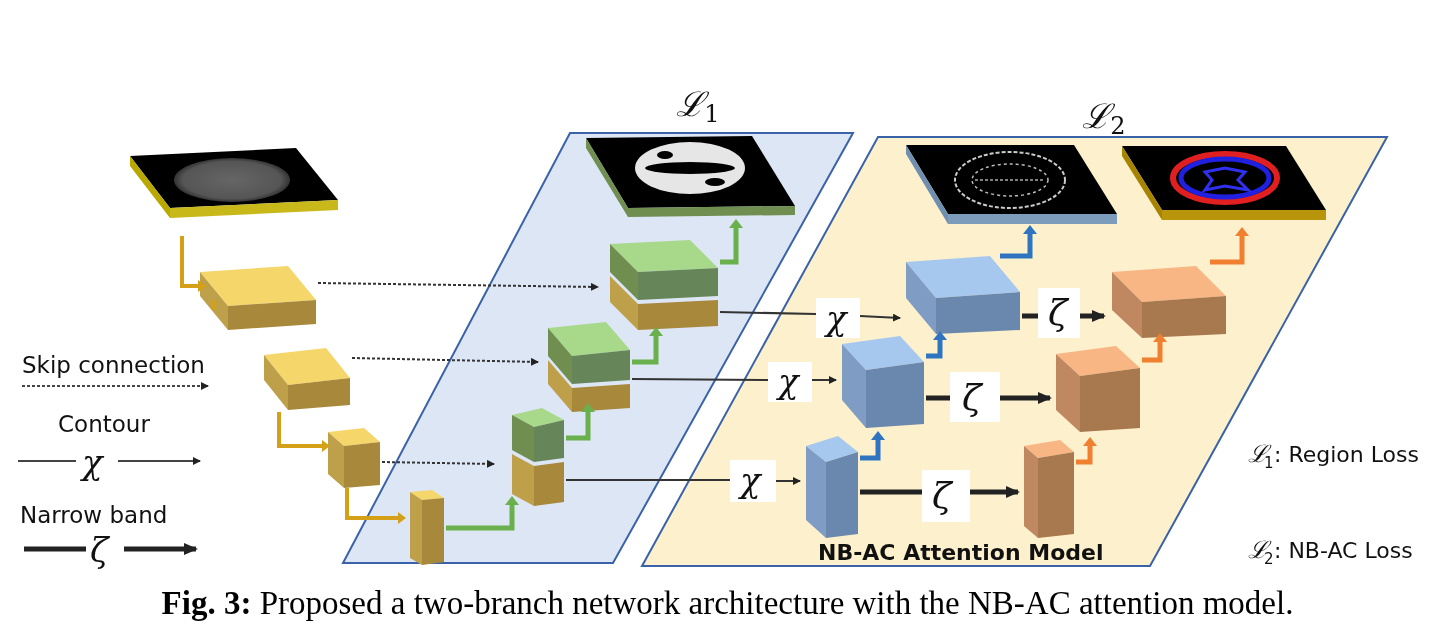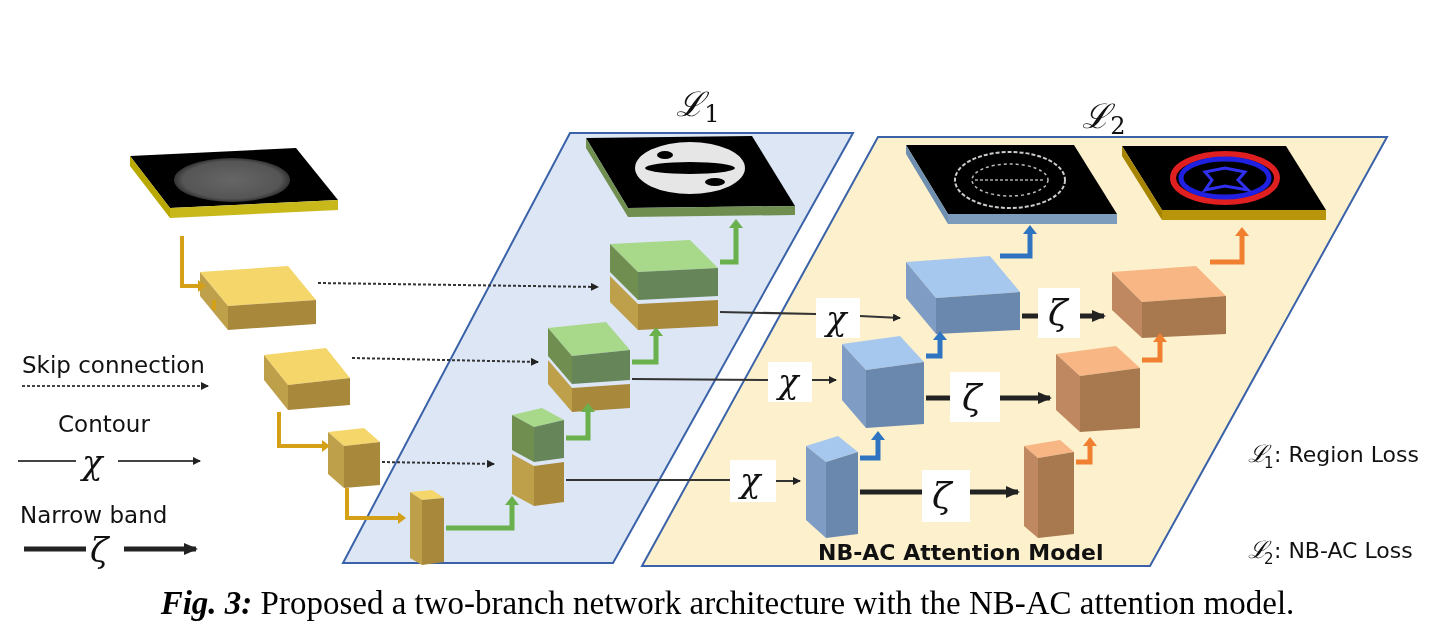--- a/index.html
+++ b/index.html
@@ -1,21 +1,21 @@
 <!DOCTYPE html>
 <html><head>
   <meta charset="utf-8">
   <style>
     html, body { margin: 0; padding: 0; background: #ffffff; }
     body { width: 1455px; height: 641px; position: relative; overflow: hidden; font-family: "Liberation Sans", sans-serif; }
     #diagram { position: absolute; left: 0; top: 0; }
     .lbl { font-family: "DejaVu Sans", sans-serif; fill: #111; }
     .math { font-family: "DejaVu Serif", serif; font-style: italic; fill: #111; }
     .caption { position: absolute; left: 0; width: 1455px; top: 585px; text-align: center; font-family: "Liberation Serif", serif; font-size: 33px; color: #000; white-space: nowrap; }
-    .caption b { font-weight: bold; font-style: italic; }
+    .caption b { font-weight: bold; }
   </style>
 </head>
 <body>
 
 <svg id="diagram" width="1455" height="641" viewBox="0 0 1455 641">
   <defs>
     <marker id="ah" markerWidth="8" markerHeight="8" refX="7" refY="4" orient="auto" markerUnits="userSpaceOnUse">
       <path d="M0,0 L8,4 L0,8 z" fill="#222"></path>
     </marker>
     <marker id="ahb" markerWidth="14" markerHeight="12" refX="12" refY="6" orient="auto" markerUnits="userSpaceOnUse">

